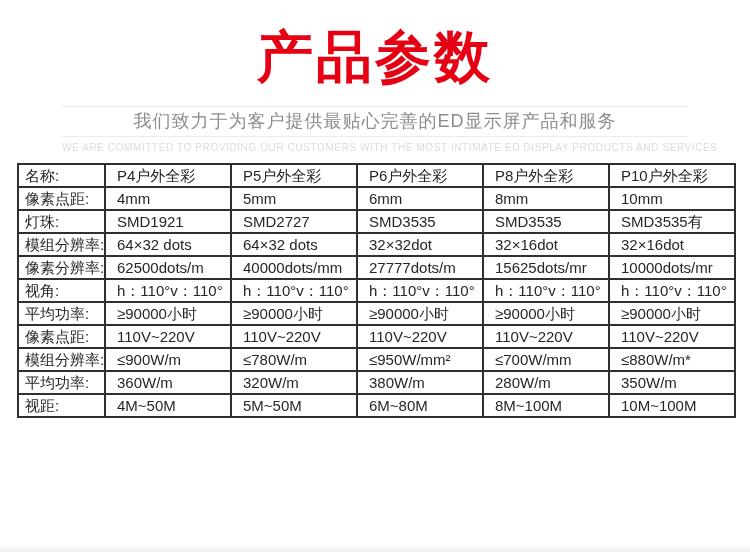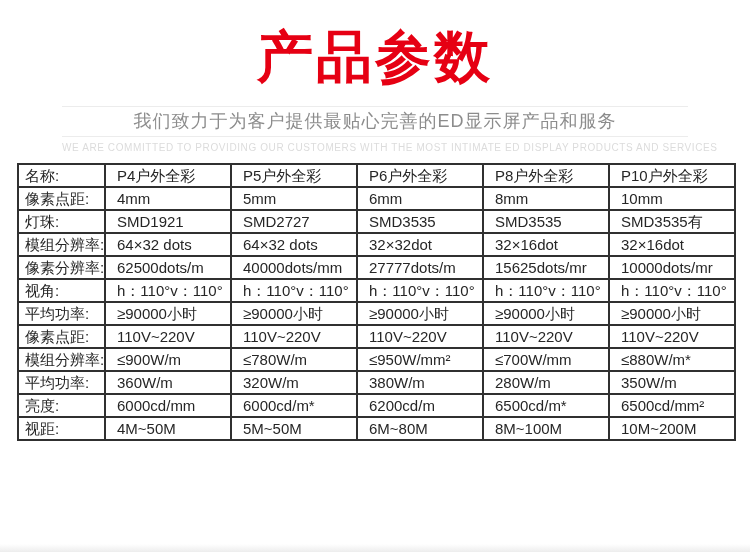--- a/index.html
+++ b/index.html
@@ -182,33 +182,25 @@
       </tr>
       <tr>
         <td class="row-label">平均功率:</td>
         <td class="value">360W/m</td>
         <td class="value">320W/m</td>
         <td class="value">380W/m</td>
         <td class="value">280W/m</td>
         <td class="value">350W/m</td>
       </tr>
       <tr>
-        <td class="row-label">亮度:</td>
-        <td class="value">6000cd/mm</td>
-        <td class="value">6000cd/m*</td>
-        <td class="value">6200cd/m</td>
-        <td class="value">6500cd/m*</td>
-        <td class="value">6500cd/mm²</td>
-      </tr>
-      <tr>
         <td class="row-label">视距:</td>
         <td class="value">4M~50M</td>
         <td class="value">5M~50M</td>
         <td class="value">6M~80M</td>
         <td class="value">8M~100M</td>
-        <td class="value">10M~200M</td>
+        <td class="value">10M~100M</td>
       </tr>
     </tbody>
   </table>
 
   <div class="bottom-strip"></div>
 
 </div>
 
 </body></html>

